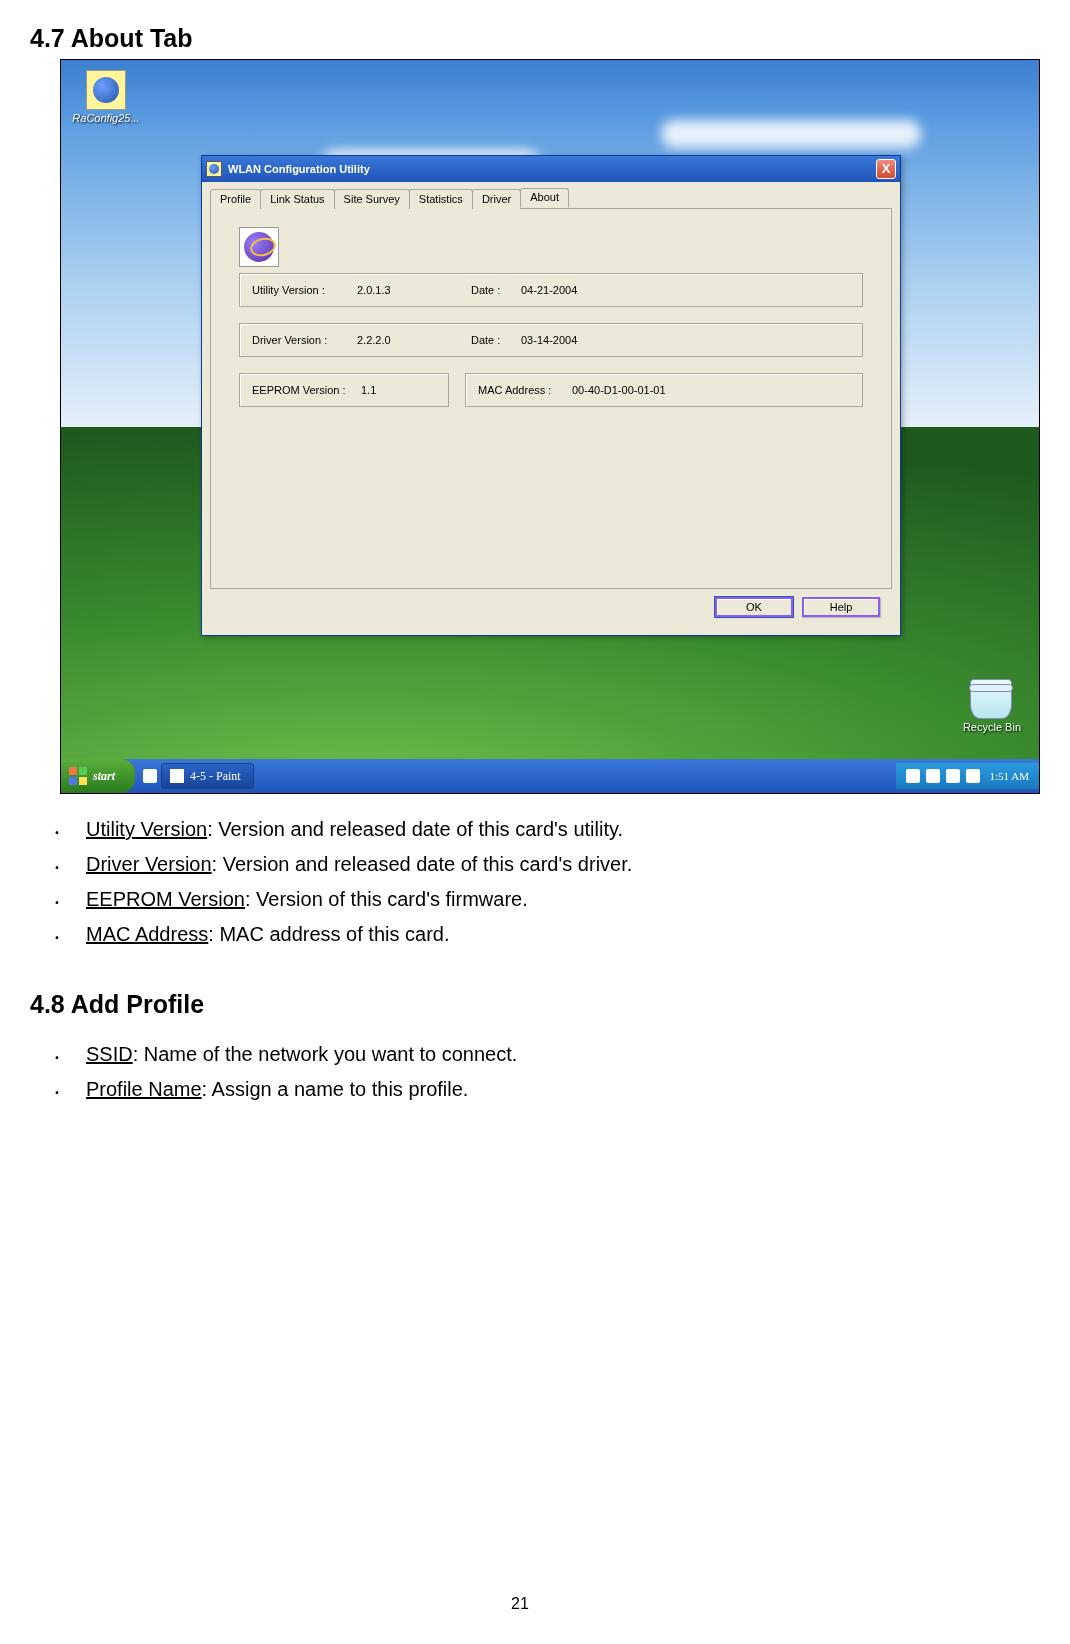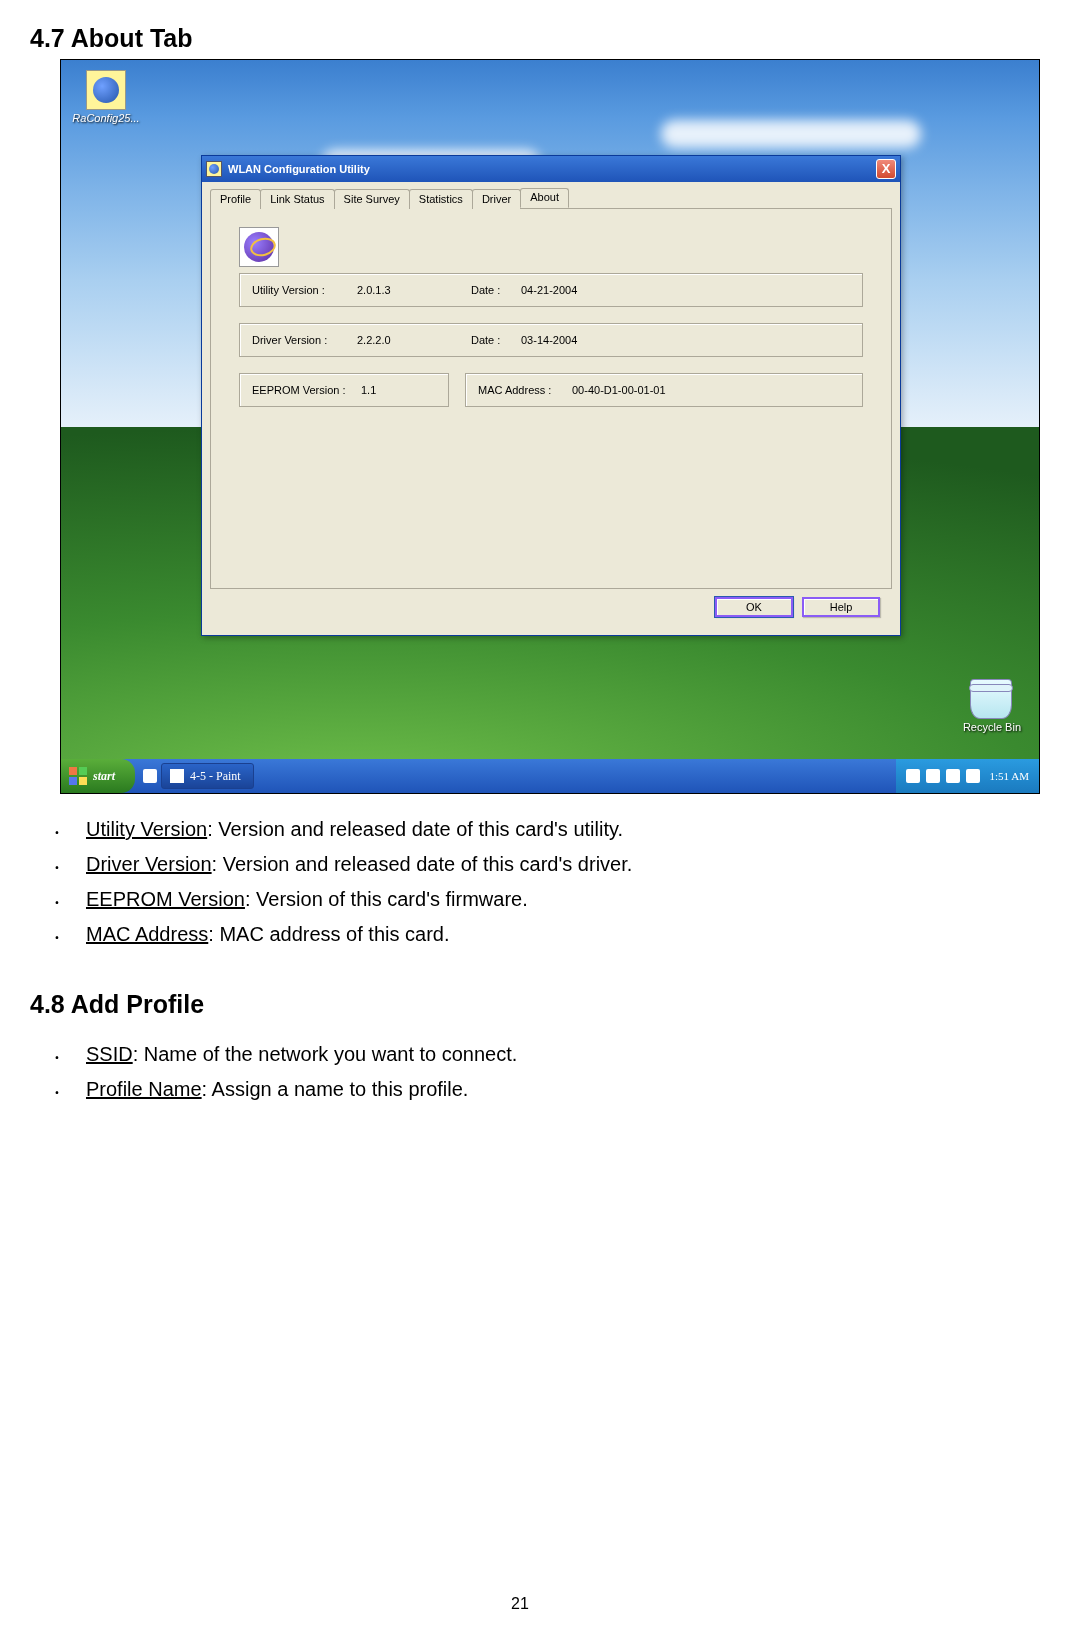--- a/index.html
+++ b/index.html
@@ -143,21 +143,21 @@
   .startbtn .winlogo { width:18px; height:18px; display:inline-block; position:relative;}
   .startbtn .winlogo::before,.startbtn .winlogo::after{content:"";position:absolute;width:8px;height:8px;}
   .startbtn .winlogo::before{top:0;left:0;background:#e74; box-shadow:10px 0 #5c5, 0 10px #57e, 10px 10px #fd5;}
   .taskitem {
     height:26px; margin:0 4px; padding:0 12px 0 8px; display:flex; align-items:center; gap:6px;
     background: linear-gradient(#2a64c8,#1a4498); border-radius:3px; border:1px solid #1a4090;
   }
   .taskitem .ticon { width:14px; height:14px; background:#fff; }
   .quicklaunch { width:14px; height:14px; margin-left:8px; background:#fff; border-radius:2px; }
   .systray {
-    margin-left:auto; height:34px; background: linear-gradient(#2a9be0,#1a7abf);
+    margin-left:auto; height:26px; background: linear-gradient(#2a9be0,#1a7abf);
     display:flex; align-items:center; padding:4px 10px; gap:6px;
   }
   .tray-ico { width:14px; height:14px; background:#fff; border-radius:2px;}
   .clock { font-size:11px; margin-left:4px; }
 
   
   .bullets { margin: 20px 0 40px 10px; font-size:20px; line-height:1.55; font-family: Arial, sans-serif;}
   .bullets li { margin-left: 40px; list-style:none; position:relative; padding-left:6px; margin-bottom:4px;}
   .bullets li::before { content: "‧"; position:absolute; left:-26px; font-size:22px; }
   .bullets .term { text-decoration: underline; }

